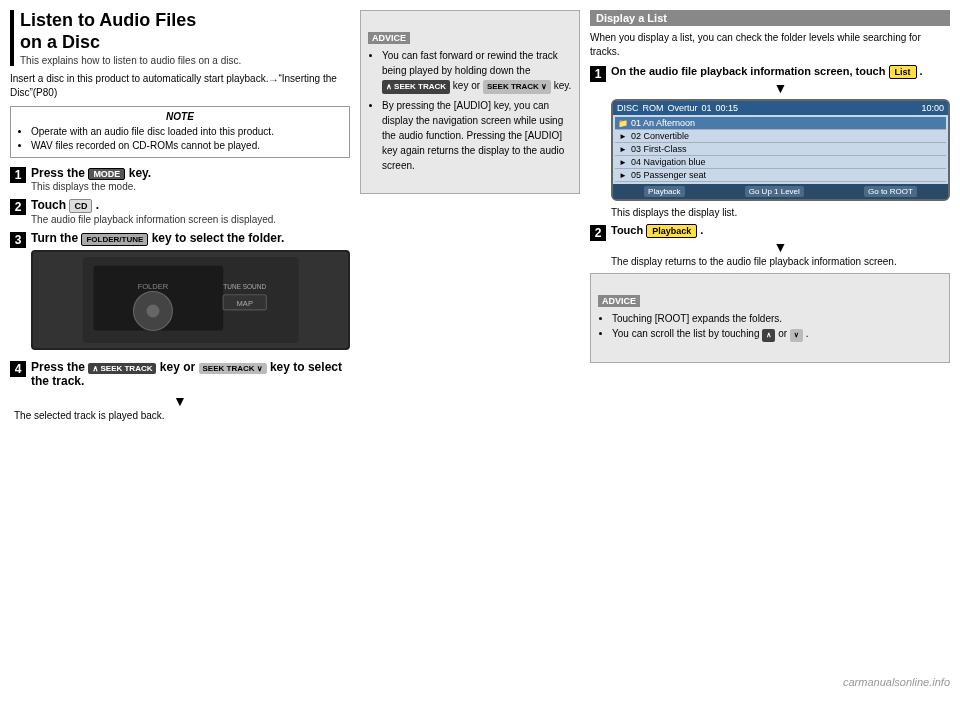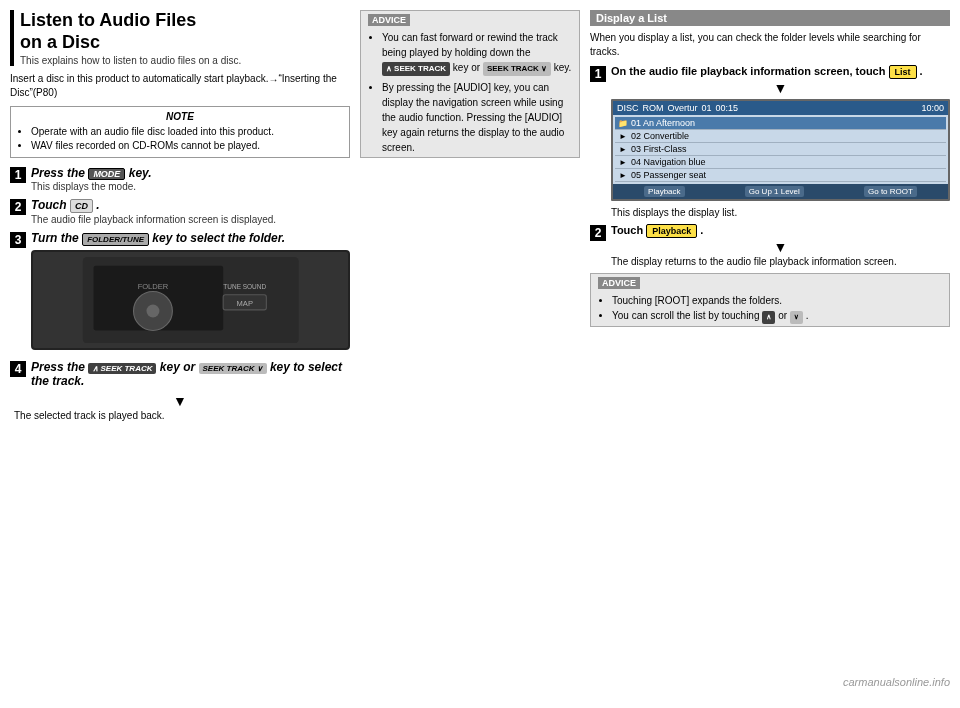--- a/index.html
+++ b/index.html
@@ -99,21 +99,20 @@
       justify-content: center;
       flex-shrink: 0;
       margin-right: 5px;
       margin-top: 1px;
     }
     .step-content {
       flex: 1;
     }
     .step-content strong {
       font-size: 12px;
-      font-style: italic;
     }
     .step-content .step-sub {
       font-size: 10px;
       color: #333;
       margin-top: 1px;
     }
 
     
     .key-badge {
       display: inline-block;
@@ -173,21 +172,21 @@
     }
     .device-image svg {
       width: 90%;
       height: 90%;
     }
 
     
     .advice-box {
       border: 1px solid #aaa;
       background: #e8e8e8;
-      padding: 2px 7px;
+      padding: 20px 7px;
       margin-bottom: 6px;
     }
     .advice-title {
       background: #888;
       color: #fff;
       font-weight: bold;
       font-size: 9px;
       text-align: center;
       padding: 1px 4px;
       margin-bottom: 4px;
@@ -212,21 +211,21 @@
     .display-list-intro {
       font-size: 10px;
       margin-bottom: 6px;
       line-height: 1.4;
     }
 
     
     .screen-mockup {
       border: 2px solid #666;
       background: #1a3a5c;
-      border-radius: 1px;
+      border-radius: 6px;
       margin: 4px 0 6px 0;
       overflow: hidden;
     }
     .screen-header {
       background: #2a5a8a;
       color: #fff;
       font-size: 9px;
       padding: 2px 4px;
       display: flex;
       justify-content: space-between;

